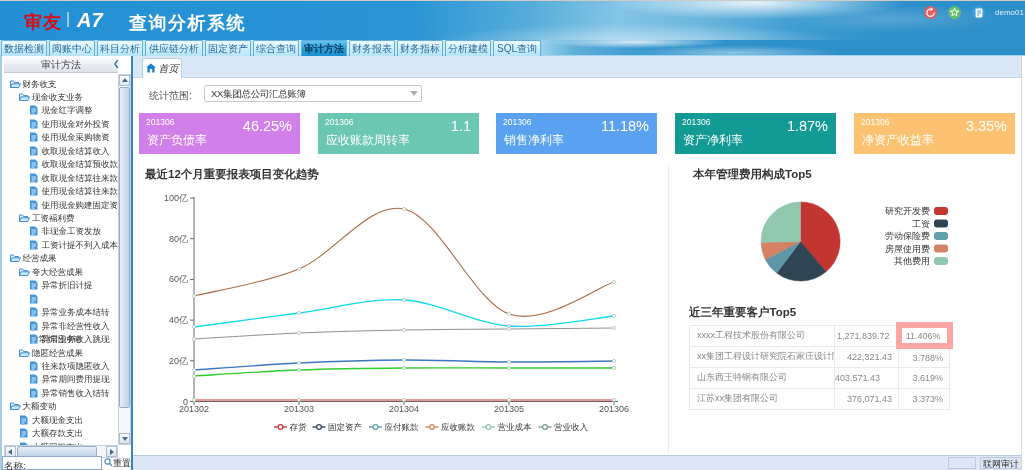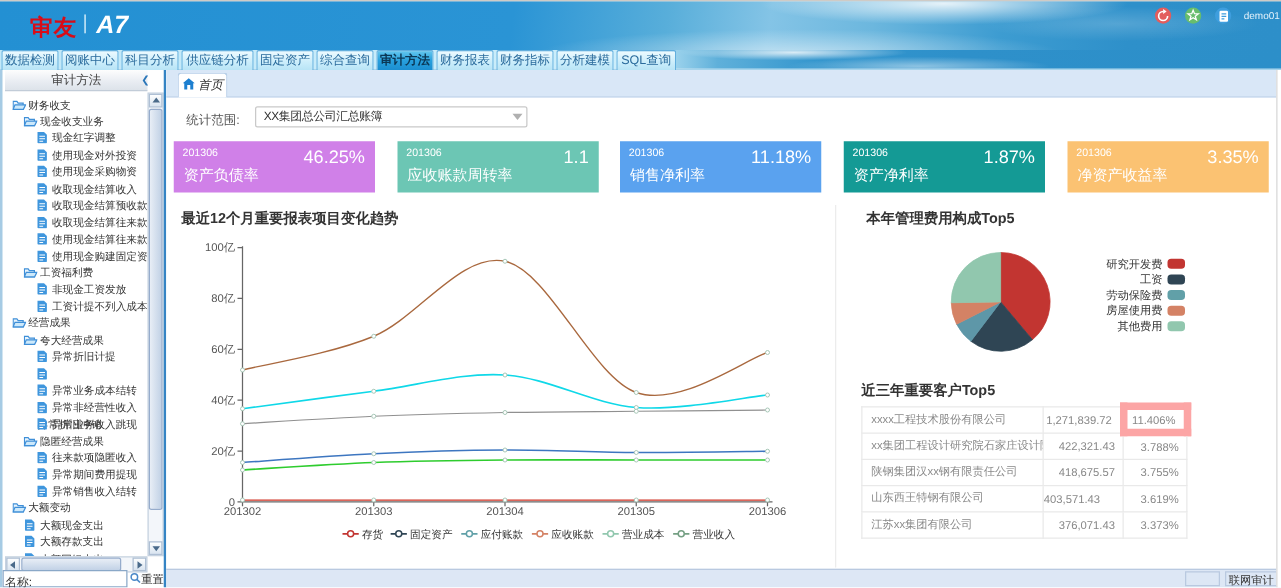--- a/index.html
+++ b/index.html
@@ -76,20 +76,21 @@
 .sseg { position:absolute; top:457px; height:12px; border:1px solid #b9c9e0; font-size:9px; color:#333; text-align:center; line-height:12px; background:#dde7f5; }
 #rightedge { left:1021px; top:56px; width:4px; height:414px; background:#fff; border-left:1px solid #d8d8d8; }
 </style>
 </head>
 <body>
 <div id="app">
   <div id="hdr" class="abs"></div>
   <div id="logo1" class="abs">审友</div>
   <div id="logosep" class="abs">|</div>
   <div id="logo2" class="abs">A7</div>
+  <div id="systitle" class="abs">查询分析系统</div>
 
   <div class="hicon abs" style="left:924px; background:#e35d5d;"></div>
   <div class="hicon abs" style="left:948px; background:#67bd6d;"></div>
   <div class="hicon abs" style="left:972px; background:#3e9ede;"></div>
   <svg class="abs" style="left:924px; top:6px;" width="62" height="14" viewBox="0 0 62 14">
     <path d="M6.5 3.2 A3.6 3.6 0 1 0 10.1 6.8" fill="none" stroke="#fff" stroke-width="1.3"></path>
     <path d="M6.5 1.2 L9.3 3.2 L6.5 5.2 Z" fill="#fff"></path>
     <path d="M30.5 2.2 L31.6 5.0 L34.6 5.1 L32.2 6.9 L33.1 9.8 L30.5 8.1 L27.9 9.8 L28.8 6.9 L26.4 5.1 L29.4 5.0 Z" fill="none" stroke="#fff" stroke-width="1"></path>
     <rect x="51.6" y="2.6" width="6.8" height="8.8" rx="1" fill="#fff"></rect>
     <line x1="53.2" y1="5" x2="57" y2="5" stroke="#3e9ede" stroke-width="1"></line>
@@ -520,25 +521,20 @@
             <td style="border:1px solid #e9e9e9; padding-left:7px; white-space:nowrap; overflow:hidden;">xxxx工程技术股份有限公司</td>
             <td style="border:1px solid #e9e9e9; text-align:right; padding-right:6px;">1,271,839.72</td>
             <td style="border:6px solid #fca5a5; text-align:right; padding-right:6px;">11.406%</td>
           </tr>
     <tr style="height:21px; color:#888;">
             <td style="border:1px solid #e9e9e9; padding-left:7px; white-space:nowrap; overflow:hidden;">xx集团工程设计研究院石家庄设计院</td>
             <td style="border:1px solid #e9e9e9; text-align:right; padding-right:6px;">422,321.43</td>
             <td style="border:1px solid #e9e9e9; text-align:right; padding-right:6px;">3.788%</td>
           </tr>
     <tr style="height:21px; color:#888;">
-            <td style="border:1px solid #e9e9e9; padding-left:7px; white-space:nowrap; overflow:hidden;">陕钢集团汉xx钢有限责任公司</td>
-            <td style="border:1px solid #e9e9e9; text-align:right; padding-right:6px;">418,675.57</td>
-            <td style="border:1px solid #e9e9e9; text-align:right; padding-right:6px;">3.755%</td>
-          </tr>
-    <tr style="height:21px; color:#888;">
             <td style="border:1px solid #e9e9e9; padding-left:7px; white-space:nowrap; overflow:hidden;">山东西王特钢有限公司</td>
             <td style="border:1px solid #e9e9e9; padding-right:6px;">403,571.43</td>
             <td style="border:1px solid #e9e9e9; text-align:right; padding-right:6px;">3.619%</td>
           </tr>
     <tr style="height:21px; color:#888;">
             <td style="border:1px solid #e9e9e9; padding-left:7px; white-space:nowrap; overflow:hidden;">江苏xx集团有限公司</td>
             <td style="border:1px solid #e9e9e9; text-align:right; padding-right:6px;">376,071.43</td>
             <td style="border:1px solid #e9e9e9; text-align:right; padding-right:6px;">3.373%</td>
           </tr>
     </tbody>

